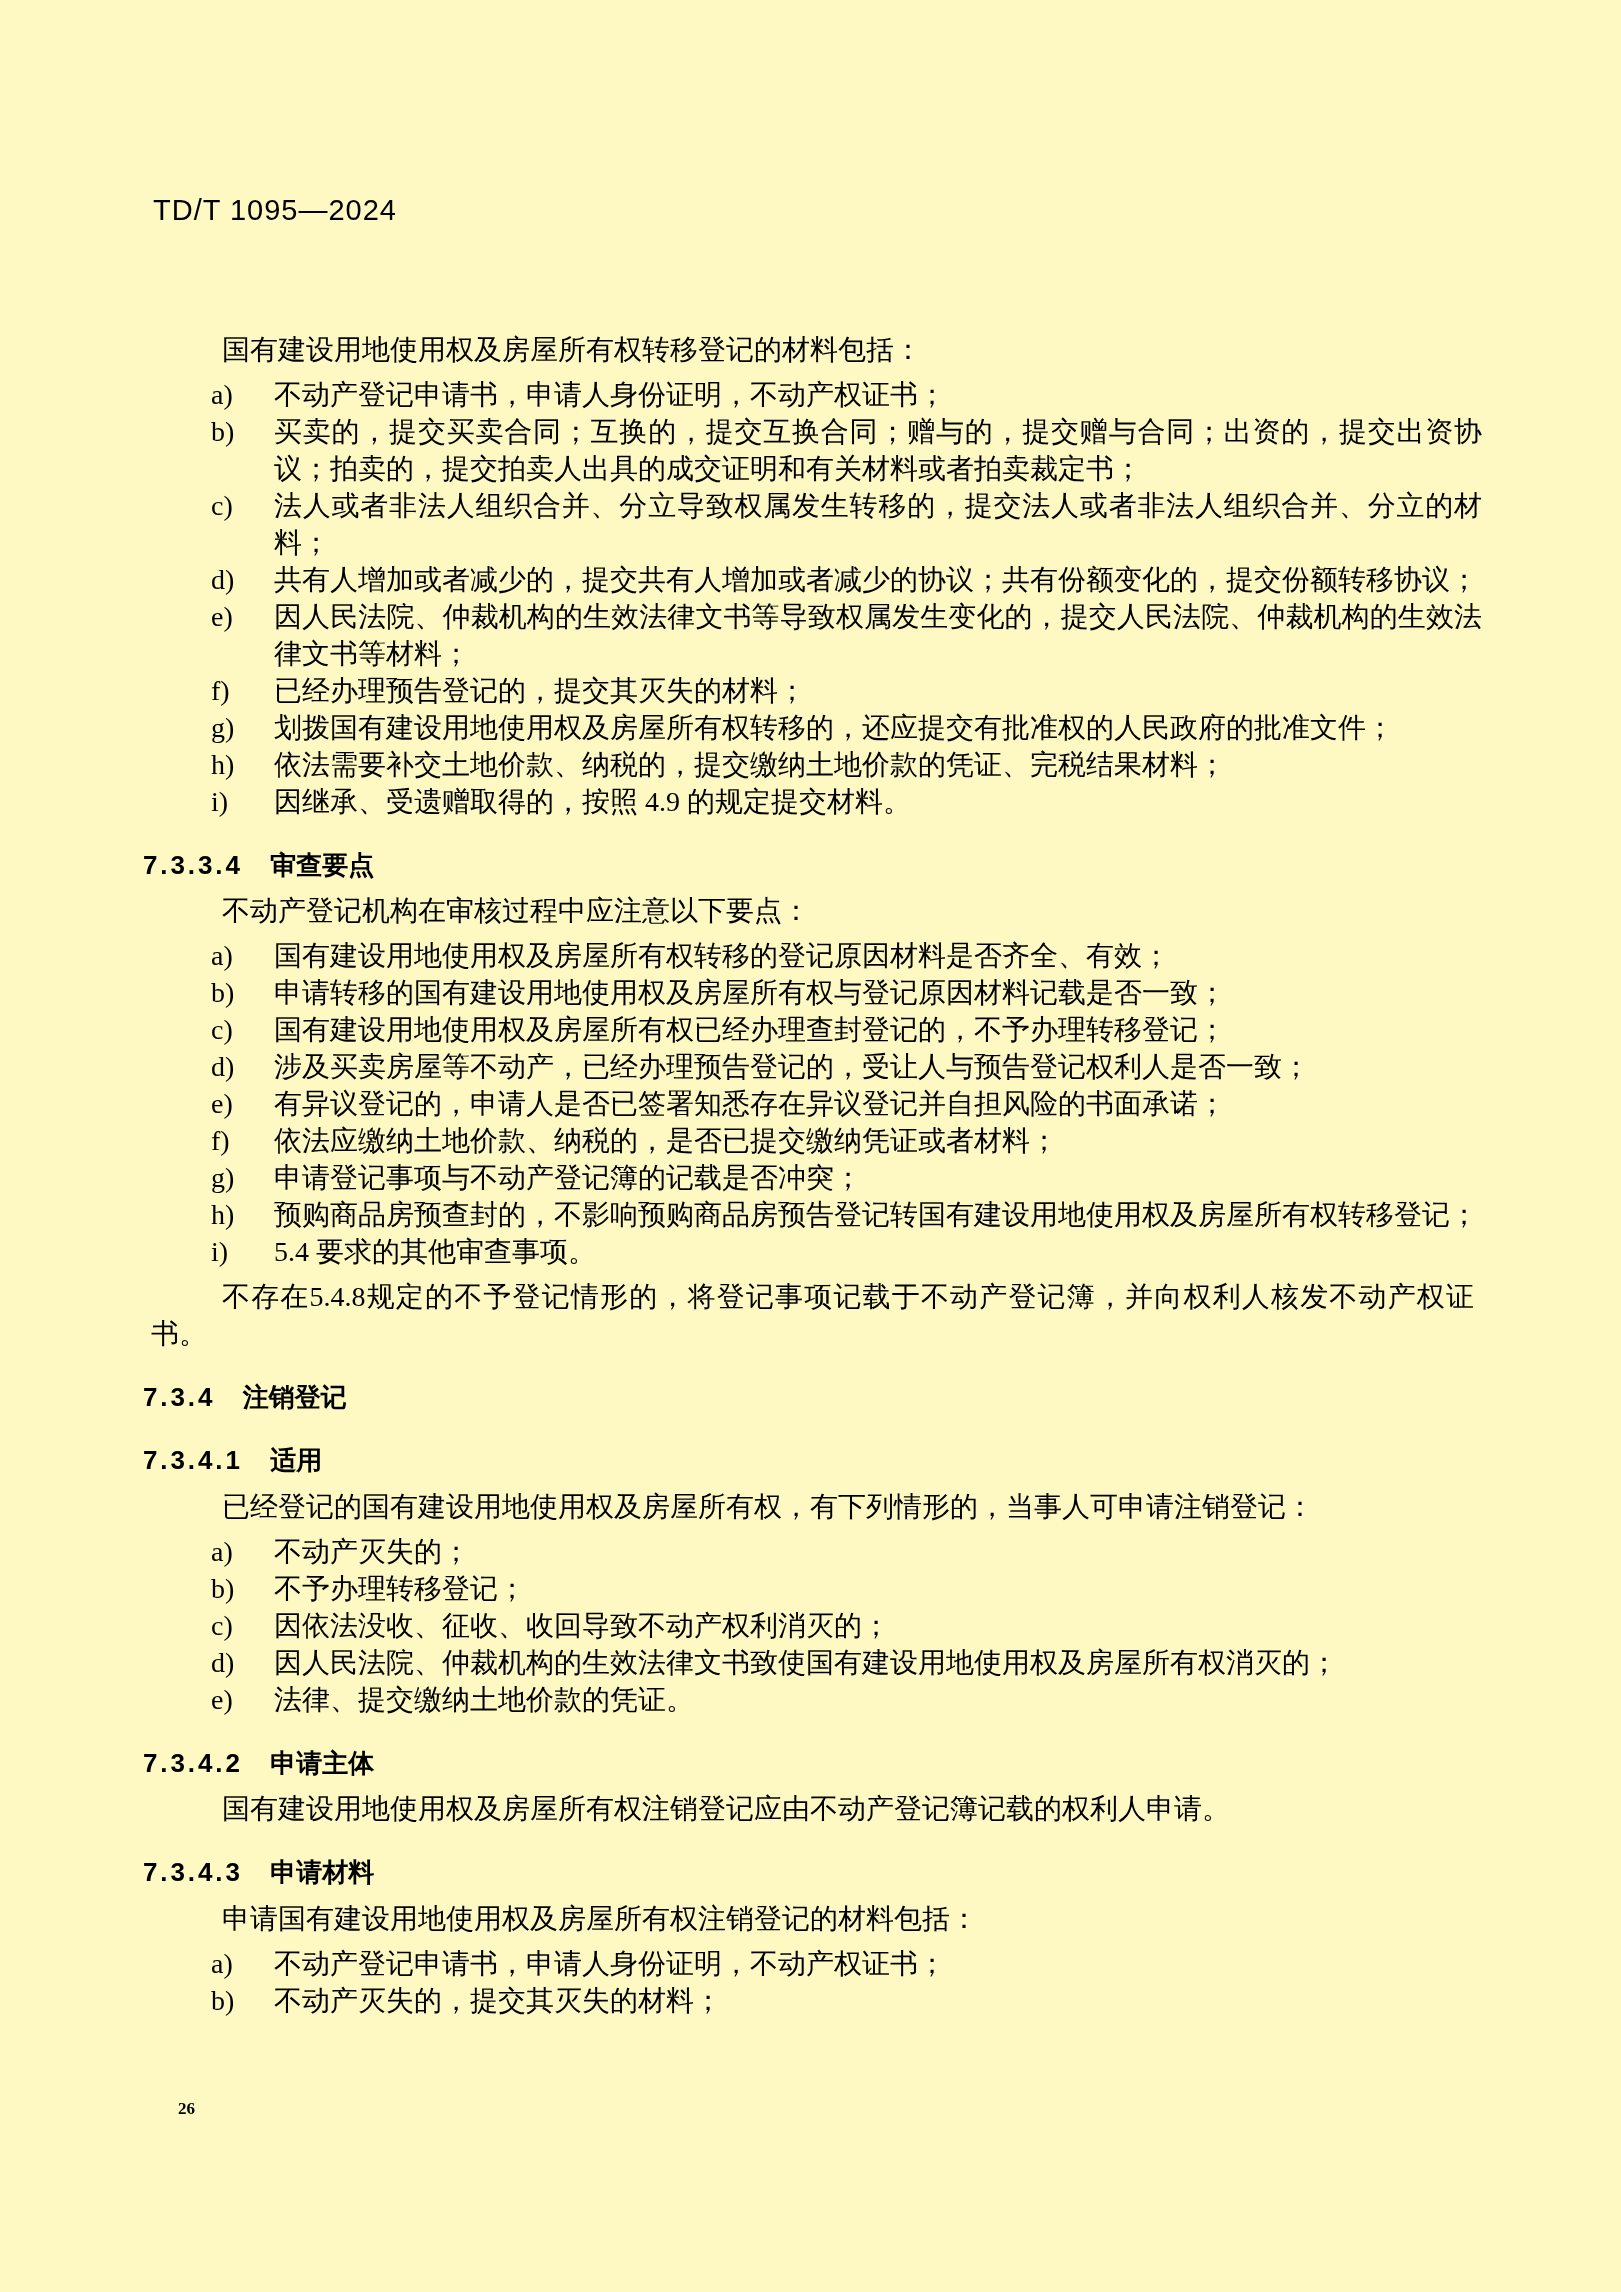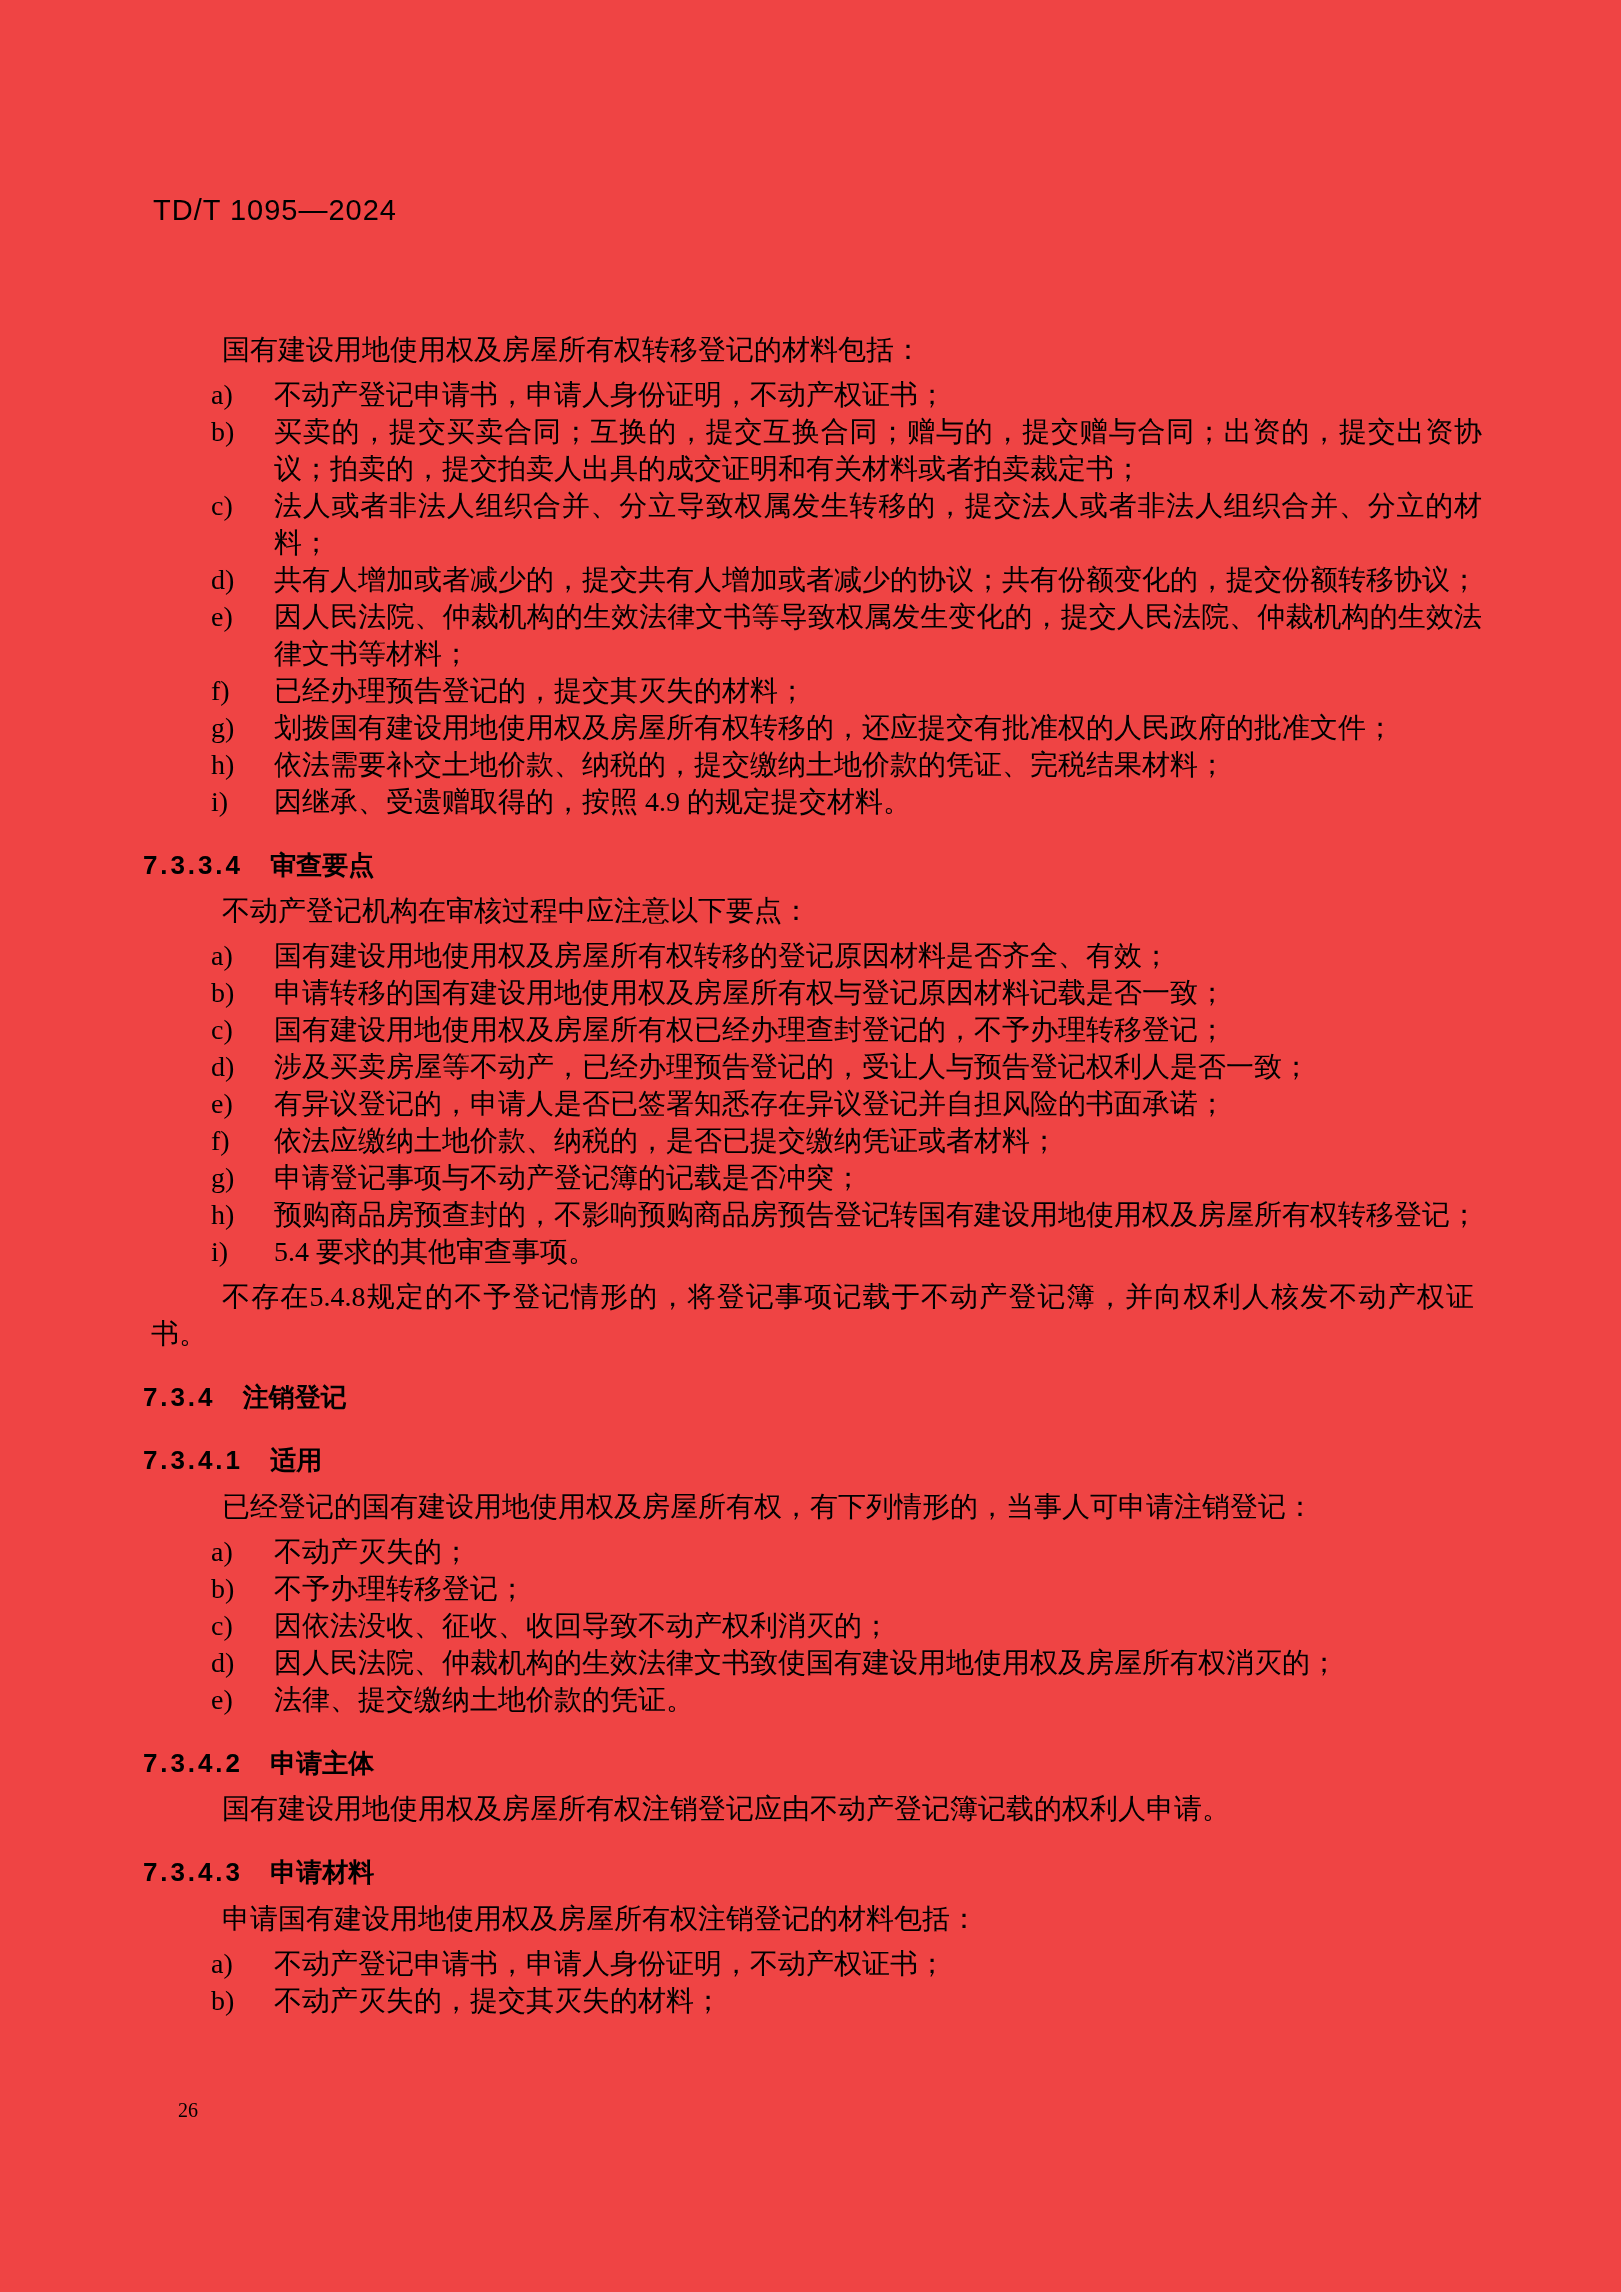--- a/index.html
+++ b/index.html
@@ -1,20 +1,20 @@
 <!DOCTYPE html>
 <html><head>
 <meta charset="utf-8">
 <style>
   html, body { margin: 0; padding: 0; background: #ffffff; }
   .page {
     position: relative;
     width: 1621px;
     height: 2293px;
-    background: #ef4444;
+    background: #fef9c3;
     color: #000000;
     font-family: "Liberation Serif", "DejaVu Serif", serif;
     overflow: hidden;
   }
   .doc-header {
     position: absolute;
     left: 153px;
     top: 194px;
     font-family: "Liberation Sans", "DejaVu Sans", sans-serif;
     font-size: 29px;
@@ -51,21 +51,22 @@
     margin: 26.5px 0 8.8px 0;
     text-align: left;
     white-space: nowrap;
   }
   .heading.no-gap-below { margin-bottom: 0; }
   .h-num { letter-spacing: 2.9px; margin-right: 27.4px; }
   .page-num {
     position: absolute;
     left: 178px;
     top: 2099px;
-    font-size: 20px;
+    font-size: 17px;
+    font-weight: bold;
   }
 </style>
 </head>
 <body>
 
 <div class="page">
 
   <div class="doc-header">TD/T 1095—2024</div>
 
   <div class="content">

